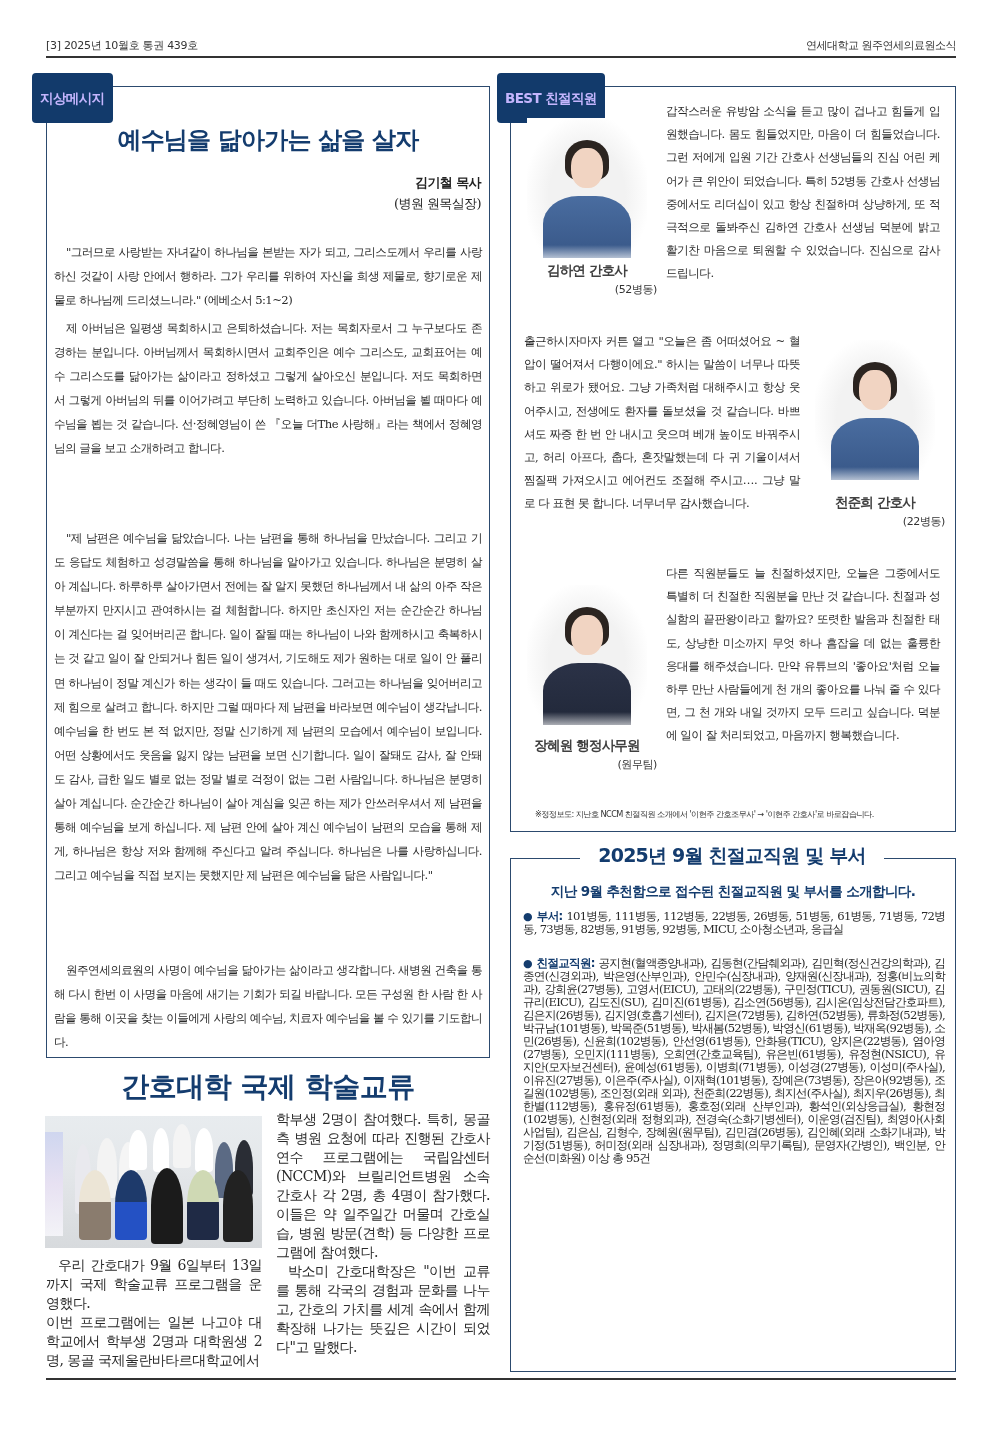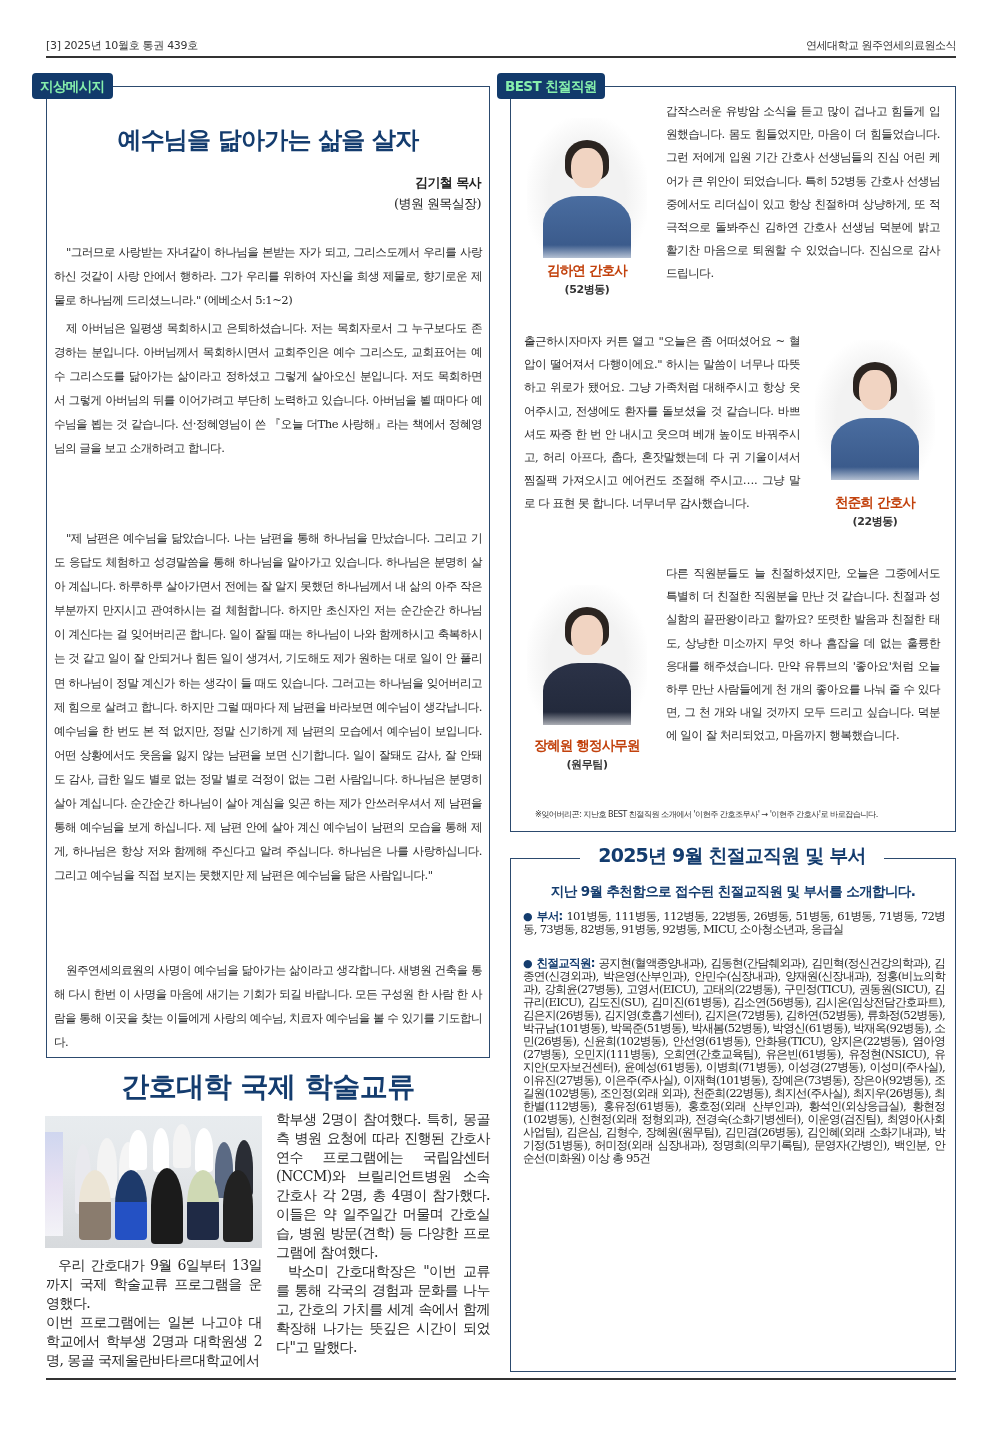--- a/index.html
+++ b/index.html
@@ -9,23 +9,23 @@
 
     
     .page-header { position: absolute; left: 46px; top: 38px; width: 910px; height: 20px;
       font-family: "DejaVu Sans", "Liberation Sans", sans-serif; font-size: 11px; color: #333; }
     .page-header .left { position: absolute; left: 0; top: 0; letter-spacing: -0.3px; }
     .page-header .right { position: absolute; right: 0; top: 0; letter-spacing: -0.5px; }
     .header-rule { position: absolute; left: 46px; top: 56px; width: 910px; height: 2px; background: #333; }
 
     
     .box { position: absolute; border: 1.5px solid #2c4a6e; }
-    .tag { position: absolute; background: #123a6b; color: #86efac;
+    .tag { position: absolute; background: #123a6b; color: #c4b5fd;
       font-family: "DejaVu Sans", "Liberation Sans", sans-serif; font-weight: bold;
-      font-size: 13.5px; padding: 4px 8px; border-radius: 4px; letter-spacing: -0.6px; line-height: 18px; }
+      font-size: 13.5px; padding: 16px 8px; border-radius: 4px; letter-spacing: -0.6px; line-height: 18px; }
 
     
     .msg-box { left: 46px; top: 86px; width: 444px; height: 972px; }
     .tag-msg { left: 32px; top: 73px; }
     .msg-title { position: absolute; left: 46px; top: 124px; width: 444px; text-align: center;
       font-family: "DejaVu Sans", "Liberation Sans", sans-serif; font-weight: bold; font-size: 24px;
       color: #143c6e; letter-spacing: -0.8px; }
     .msg-author { position: absolute; right: 520px; top: 172px; text-align: right; font-size: 13px; line-height: 21px; letter-spacing: -0.6px; }
     .msg-author .name { font-weight: bold; }
     .para { position: absolute; left: 54px; width: 428px; font-size: 11.6px; line-height: 24.1px;
@@ -47,23 +47,23 @@
     .best-box { left: 510px; top: 86px; width: 446px; height: 746px; }
     .tag-best { left: 497px; top: 73px; }
     .portrait { position: absolute; width: 120px; height: 140px; overflow: hidden;
       background: radial-gradient(ellipse at 50% 55%, #f2f2f2 45%, #ffffff 75%); }
     .portrait .hair { position: absolute; left: 38px; top: 22px; width: 44px; height: 40px; border-radius: 50% 50% 30% 30%; background: #2b2420; }
     .portrait .face { position: absolute; left: 44px; top: 30px; width: 32px; height: 40px; border-radius: 45%; background: #f1d4c2; }
     .portrait .body { position: absolute; left: 16px; top: 78px; width: 88px; height: 70px; border-radius: 40% 40% 10% 10%;
       background: linear-gradient(#4a6da0, #3b5b8c 70%, rgba(255,255,255,0.6)); }
     .portrait .body.dark { background: linear-gradient(#2b3247, #232a3c 70%, rgba(255,255,255,0.6)); }
     .p-name { position: absolute; width: 140px; text-align: center; font-family: "DejaVu Sans", "Liberation Sans", sans-serif;
-      font-weight: bold; font-size: 13.5px; letter-spacing: -0.8px; color: #c2410c; }
-    .p-dept { position: absolute; width: 140px; text-align: center; font-family: "DejaVu Sans", "Liberation Sans", sans-serif;
-      font-size: 11px; color: #333; letter-spacing: -0.4px; font-weight: bold; }
+      font-weight: bold; font-size: 13.5px; letter-spacing: -0.8px; color: #404040; }
+    .p-dept { position: absolute; width: 140px; text-align: right; font-family: "DejaVu Sans", "Liberation Sans", sans-serif;
+      font-size: 11px; color: #333; letter-spacing: -0.4px; }
     .best-text { position: absolute; font-size: 11.6px; line-height: 23.2px; letter-spacing: -0.5px; text-align: justify; color: #2a2a2a; }
     .correction { position: absolute; left: 535px; top: 809px; font-size: 8.2px; letter-spacing: -0.6px; color: #333; }
 
     .kind-box { left: 510px; top: 858px; width: 446px; height: 514px; }
     .kind-title { position: absolute; left: 580px; top: 843px; width: 304px; text-align: center; background: #fff;
       font-family: "DejaVu Sans", "Liberation Sans", sans-serif; font-weight: bold; font-size: 19px; color: #143c6e; letter-spacing: -0.8px; }
     .kind-sub { position: absolute; left: 512px; top: 883px; width: 442px; text-align: center;
       font-family: "DejaVu Sans", "Liberation Sans", sans-serif; font-weight: bold; font-size: 13.5px; color: #143c6e; letter-spacing: -0.6px; }
     .kind-list { position: absolute; left: 523px; width: 422px; font-size: 11.6px; line-height: 13px; letter-spacing: -0.75px; color: #2a2a2a; text-align: justify; }
     .kind-list .bullet { color: #143c6e; font-size: 11px; }
@@ -142,21 +142,21 @@
 
 <div class="portrait" style="left:527px;top:585px;">
   <div class="hair"></div>
     <div class="face"></div>
     <div class="body dark"></div>
 </div>
 <div class="p-name" style="left:517px;top:737px;">장혜원 행정사무원</div>
 <div class="p-dept" style="left:517px;top:757px;">(원무팀)</div>
 <p class="best-text" style="left:666px;top:562px;width:274px;">다른 직원분들도 늘 친절하셨지만, 오늘은 그중에서도 특별히 더 친절한 직원분을 만난 것 같습니다. 친절과 성실함의 끝판왕이라고 할까요? 또렷한 발음과 친절한 태도, 상냥한 미소까지 무엇 하나 흠잡을 데 없는 훌륭한 응대를 해주셨습니다. 만약 유튜브의 '좋아요'처럼 오늘 하루 만난 사람들에게 천 개의 좋아요를 나눠 줄 수 있다면, 그 천 개와 내일 것까지 모두 드리고 싶습니다. 덕분에 일이 잘 처리되었고, 마음까지 행복했습니다.</p>
 
-<div class="correction sans">※잊어버리곤: 지난호 BEST 친절직원 소개에서 '이현주 간호조무사' → '이현주 간호사'로 바로잡습니다.</div>
+<div class="correction sans">※정정보도: 지난호 NCCM 친절직원 소개에서 '이현주 간호조무사' → '이현주 간호사'로 바로잡습니다.</div>
 
 <div class="box kind-box"></div>
 <div class="kind-title">2025년 9월 친절교직원 및 부서</div>
 <div class="kind-sub">지난 9월 추천함으로 접수된 친절교직원 및 부서를 소개합니다.</div>
 
 <div class="kind-list" style="top:910px;">
   <span class="bullet">●</span>
   <span class="lbl">부서:</span>
   <span>101병동, 111병동, 112병동, 22병동, 26병동, 51병동, 61병동, 71병동, 72병동, 73병동, 82병동, 91병동, 92병동, MICU, 소아청소년과, 응급실</span>
 </div>

